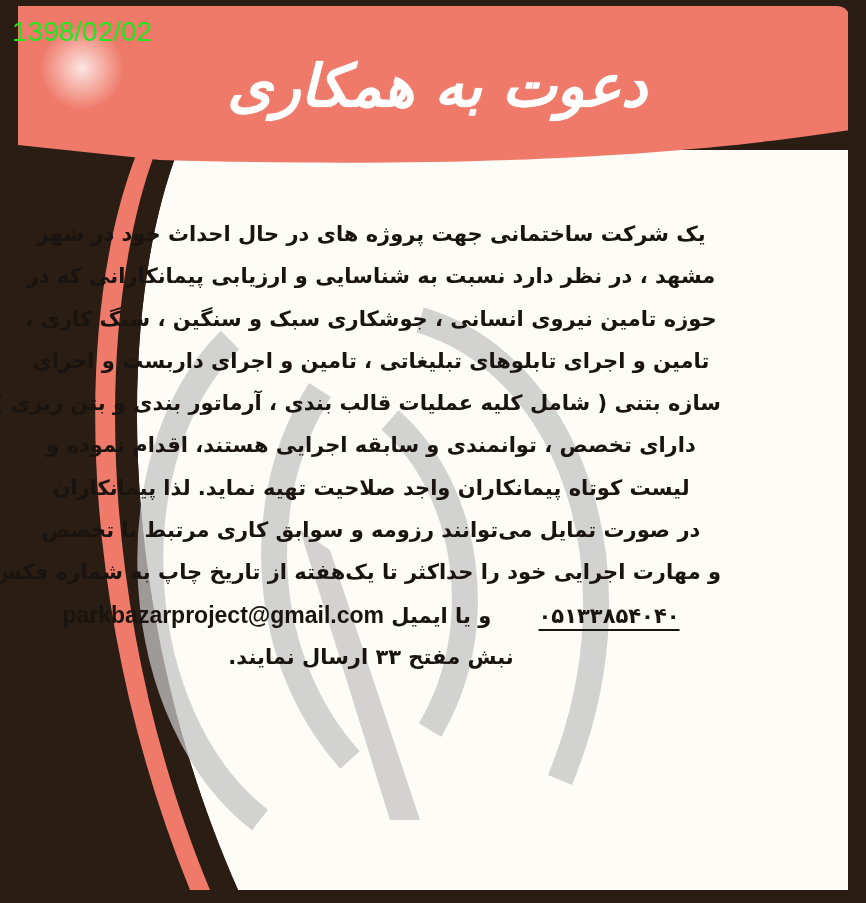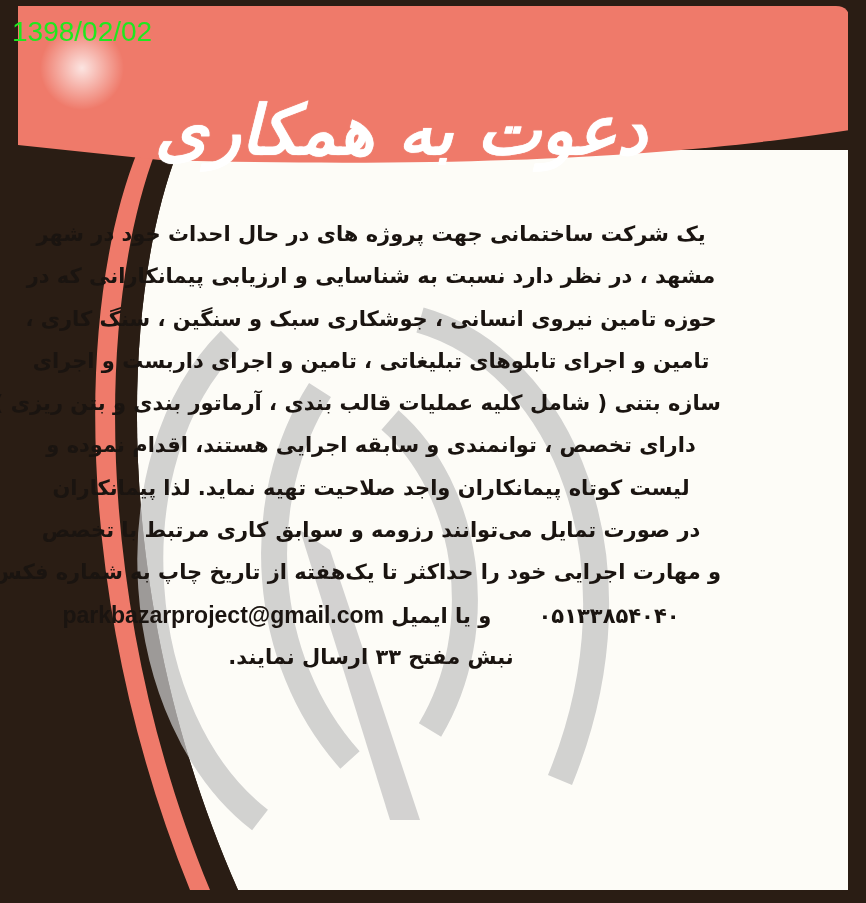--- a/index.html
+++ b/index.html
@@ -13,42 +13,41 @@
       position: absolute; left: 0; top: 0; width: 757px; height: 903px;
     }
     svg.bg { position: absolute; left: 0; top: 0; }
     .date-stamp {
       position: absolute; left: 12px; top: 16px;
       color: #1ee81e; font-size: 28px; letter-spacing: 0px;
       font-family: "Liberation Sans", sans-serif;
     }
     .title {
       position: absolute; right: 110px; top: 52px;
-      color: #ffffff; font-size: 68px; font-weight: bold;
+      color: #ffffff; font-size: 58px; font-weight: bold;
       font-family: "DejaVu Serif", serif;
       font-style: italic;
       direction: rtl;
       text-shadow: 0 0 1px #fff;
-      margin-top: 38px;
     }
     .body-text {
       position: absolute; right: 36px; top: 213px; width: 700px;
       direction: rtl; text-align: justify;
       color: #1a1410; font-weight: bold;
       font-family: "DejaVu Sans", sans-serif;
       font-size: 21px;
     }
     .line {
       height: 42.3px; line-height: 42.3px;
       white-space: nowrap; text-align: center;
       position: relative;
     }
     .contact-line { direction: rtl; }
     .email { font-family: "Liberation Sans", sans-serif; font-weight: bold; font-size: 23px; direction: ltr; unicode-bidi: embed; }
-    .fax { text-underline-offset: 6px; margin-left: 40px; }
+    .fax { text-decoration: underline; text-underline-offset: 6px; margin-left: 40px; }
     .address-bold { font-weight: 900; }
     .watermark {
       position: absolute; left: 90px; top: 300px; width: 560px; height: 560px;
       pointer-events: none;
     }
   </style>
 </head>
 <body>
 
 <div class="paper">

